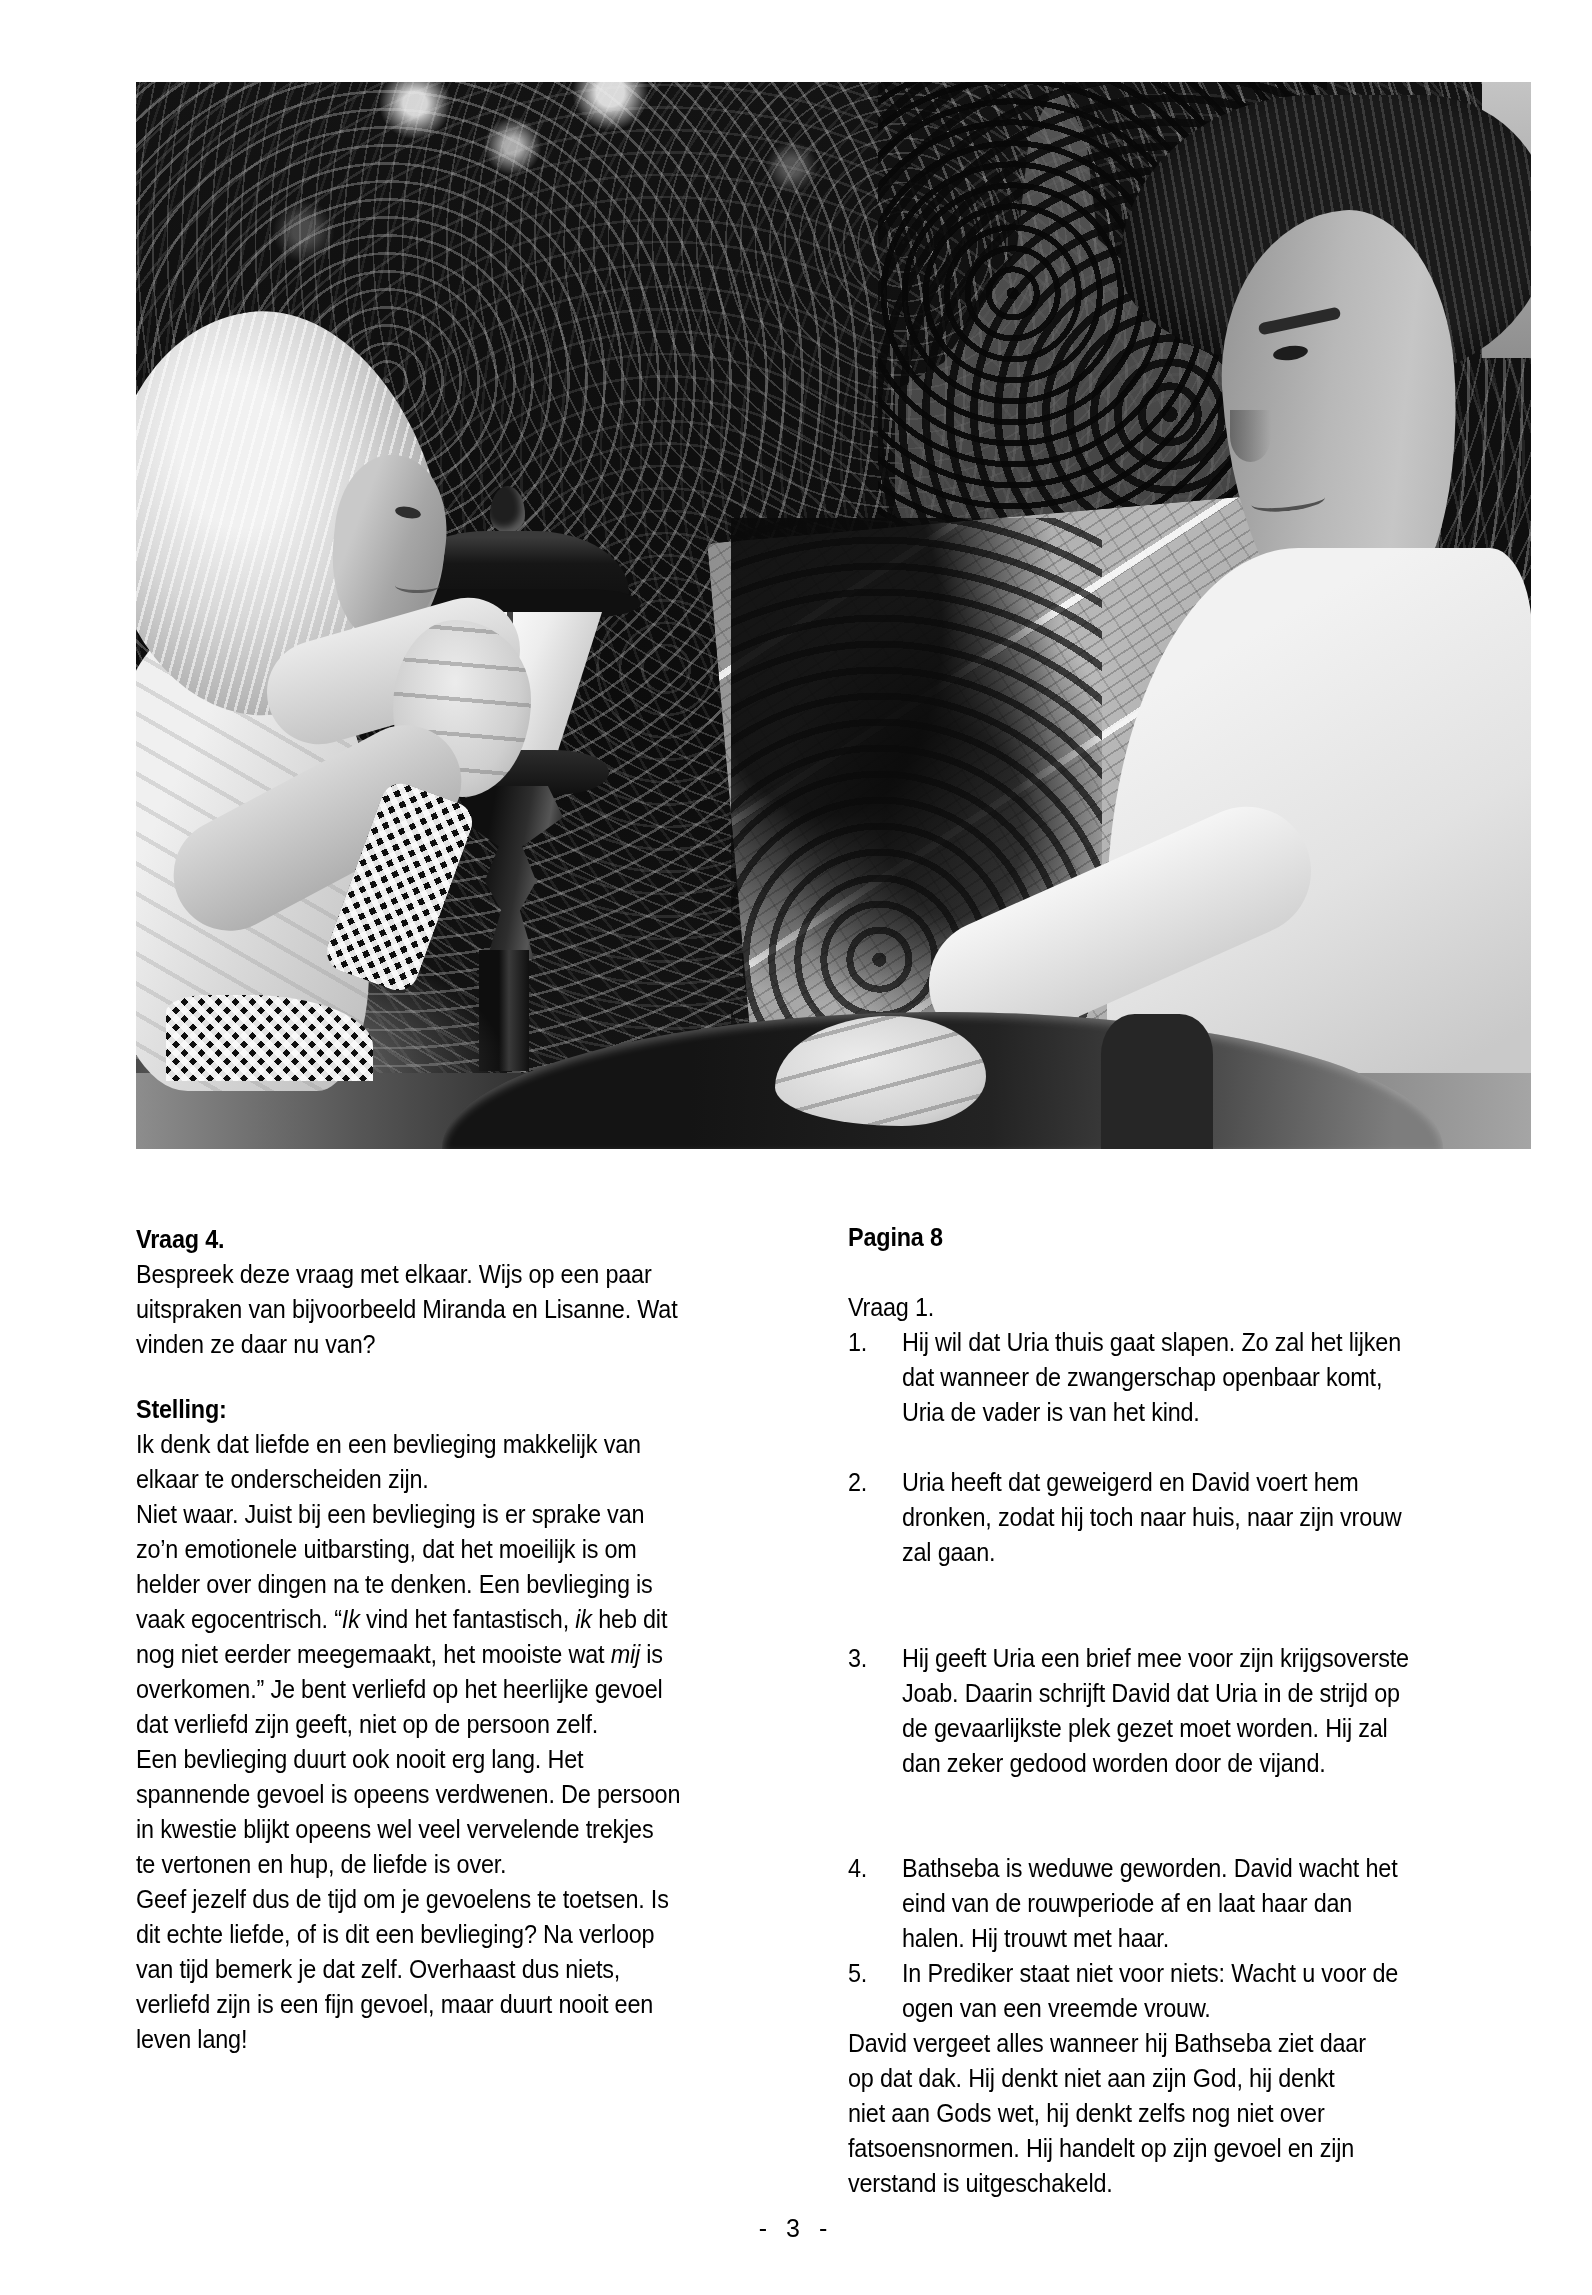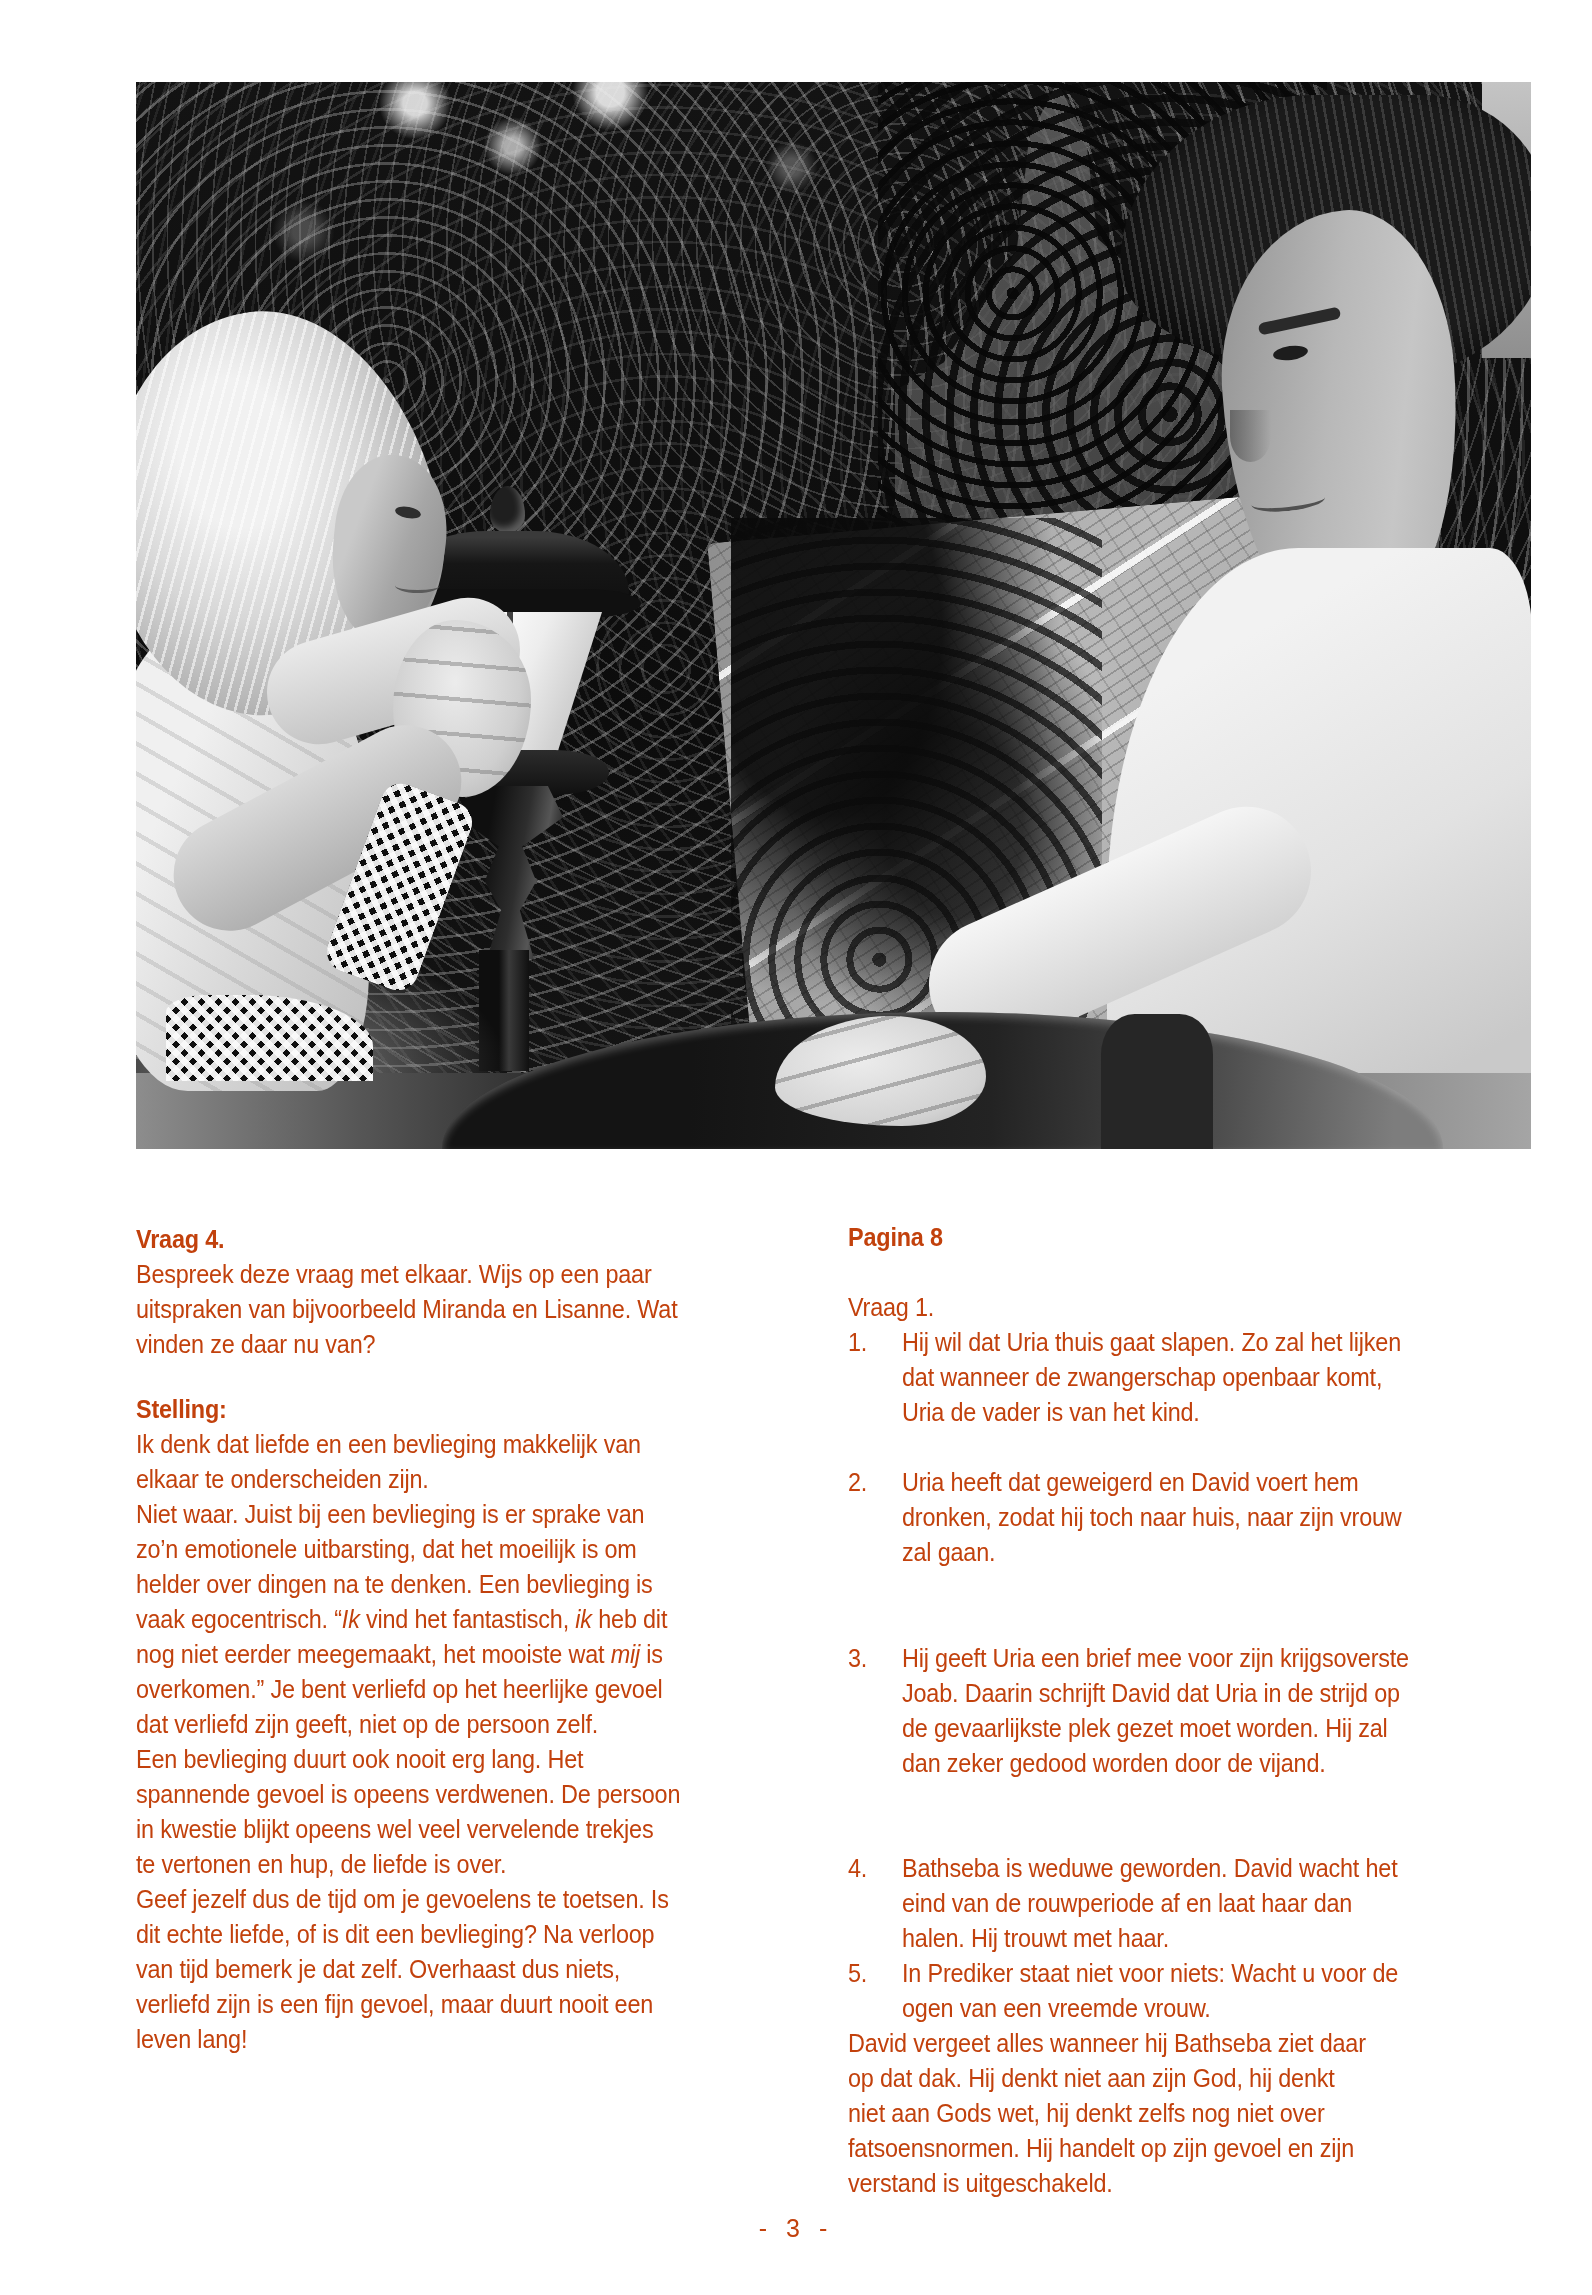--- a/index.html
+++ b/index.html
@@ -1,18 +1,18 @@
 <!DOCTYPE html>
 <html style="font-size:14px"><head>
 <meta charset="utf-8">
 <style>
   html,body{margin:0;padding:0;background:#ffffff;}
   .page{
     position:relative;width:1592px;height:2295px;overflow:hidden;background:#ffffff;
-    font-family:"Liberation Sans",sans-serif;color:#c2410c;
+    font-family:"Liberation Sans",sans-serif;color:#000000;
   }
   
   .photo{position:absolute;left:136px;top:82px;width:1395px;height:1067px;overflow:hidden;background:#101010;}
   .ph{position:absolute;}
   .ph-base{left:0;top:0;right:0;bottom:0;
     background:
       radial-gradient(circle at 20% 2%, rgba(235,235,235,.9) 0 12px, rgba(235,235,235,0) 36px),
       radial-gradient(circle at 27% 6%, rgba(210,210,210,.8) 0 8.6px, rgba(210,210,210,0) 29px),
       radial-gradient(circle at 34% 1%, rgba(240,240,240,.9) 0 14px, rgba(240,240,240,0) 38px),
       radial-gradient(circle at 47% 8%, rgba(150,150,150,.5) 0 8.6px, rgba(150,150,150,0) 26px),

